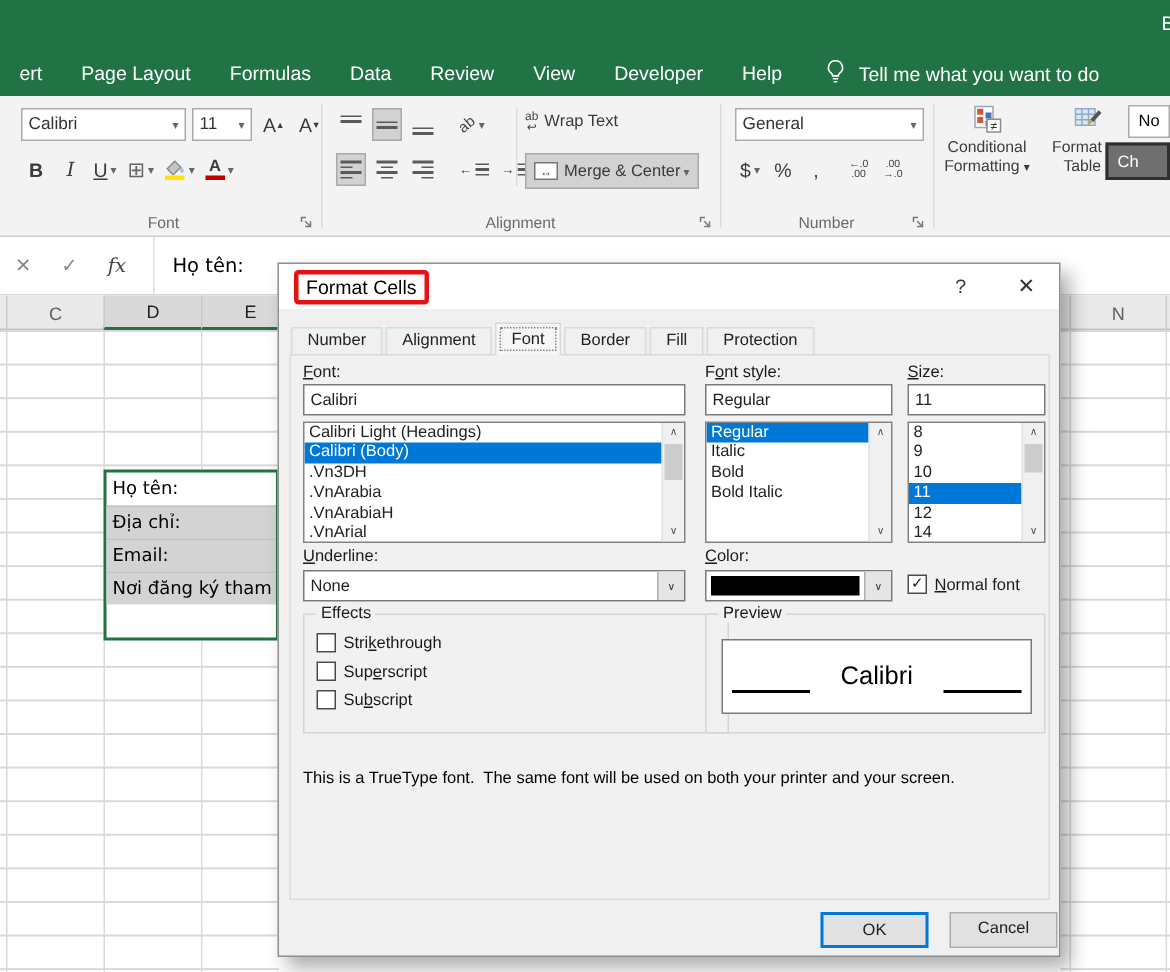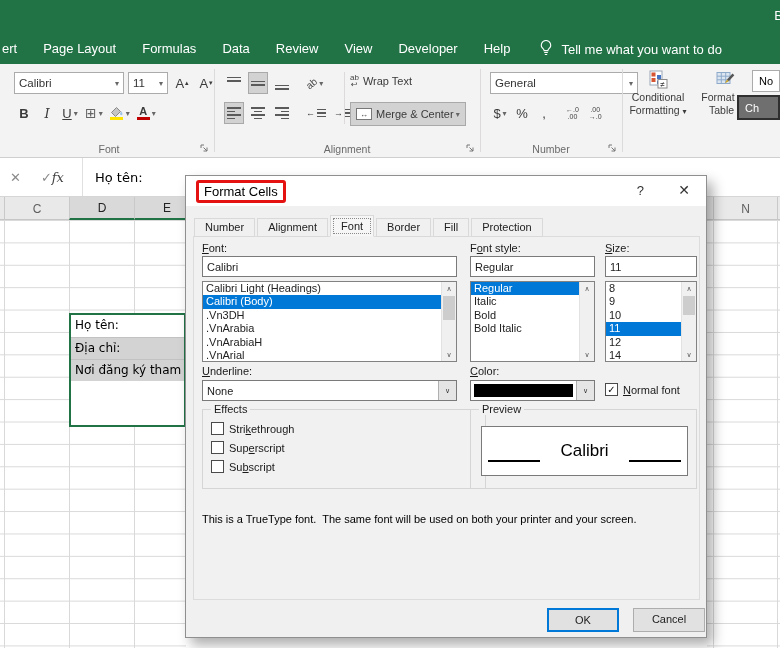--- a/index.html
+++ b/index.html
@@ -6,21 +6,21 @@
 html,body{width:780px;height:648px;overflow:hidden}
 body{font-family:"Liberation Sans","DejaVu Sans",sans-serif;font-size:11px;color:#222;background:#fff}
 #screen{position:relative;width:780px;height:648px;background:#fff}
 .abs{position:absolute}
 
 
 .titlebar{left:0;top:0;width:780px;height:32px;background:#217346}
 .account{position:absolute;top:8px;right:-3px;color:#fff;font-size:13px}
 .menubar{left:0;top:32px;width:780px;height:32px;background:#217346;display:flex;align-items:center;color:#fff;font-size:13px}
 .mtab{padding:0 13px;white-space:nowrap;cursor:default}
-.mtab:first-child{padding-left:2px}
+.mtab:first-child{padding-left:13px}
 .tellme{display:flex;align-items:flex-end;gap:8px;margin-left:16px;white-space:nowrap}
 
 
 .ribbon{left:0;top:64px;width:780px;height:94px;background:#f4f3f3;border-bottom:1px solid #d0cece}
 .rgroup{position:absolute;top:0;height:93px}
 .vsep{position:absolute;top:5px;height:83px;width:1px;background:#dcdada}
 .glabel{position:absolute;bottom:2px;left:0;right:0;text-align:center;font-size:10.5px;color:#6a6a6a}
 .launch{position:absolute;right:3px;bottom:4px;line-height:0;cursor:pointer}
 .rrow{position:absolute;left:8px;display:flex;align-items:center}
 .combo{height:22px;background:#fff;border:1px solid #ababab;display:flex;align-items:center;padding:0 4px;font-size:11.5px;color:#333}
@@ -273,21 +273,21 @@
             <path d="M1 4V1h3" stroke="#777" fill="none"></path>
             <path d="M3.5 3.5 7 7" stroke="#777"></path>
             <path d="M7 3.5V7H3.5" stroke="#777" fill="none"></path>
           </svg>
       </span>
     </div>
     <span class="vsep" style="left:480px"></span>
 
     <div class="rgroup" style="left:482px;width:138px">
       <div class="rrow" style="top:8px">
-        <span class="combo" style="width:148px">
+        <span class="combo" style="width:126px">
           <span>General</span>
           <span class="dd">▾</span>
         </span>
       </div>
       <div class="rrow" style="top:38px;gap:2px">
         <span class="rbtn">
             <span>$</span>
             <span class="dd">▾</span>
           </span>
         <span class="rbtn">
@@ -345,21 +345,21 @@
         </span>
       </span>
       <span class="minibox" style="left:128px;top:6px;width:28px;height:22px;background:#fff;border:1px solid #ababab;color:#000">No</span>
       <span class="minibox" style="left:113px;top:31px;width:43px;height:25px;background:#6f6f6f;border:2px solid #2f2f2f;color:#fff">Ch</span>
     </div>
   </div>
 
   <div class="abs fbar">
     <span class="fbx" style="margin-left:10px">✕</span>
     <span class="fbx" style="margin-left:20px">✓</span>
-    <span class="ffx" style="">fx</span>
+    <span class="ffx" style="margin-left:20px">fx</span>
     <span class="fsep"></span>
     <span class="fval">Họ tên:</span>
   </div>
 
   <div class="abs sheet">
     <div class="cheaders">
       <span class="ch" style="left:4px;width:65px">C</span>
       <span class="ch sel" style="left:69px;width:65px">D</span>
       <span class="ch sel" style="left:134px;width:65px">E</span>
       <span class="ch" style="left:713px;width:64px">N</span>
@@ -370,20 +370,21 @@
       <span class="vline" style="left:69px"></span>
       <span class="vline" style="left:134px"></span>
     </div>
     <div class="grid" style="left:707px;width:73px">
       <span class="vline" style="left:6px"></span>
       <span class="vline" style="left:70px"></span>
     </div>
     <div class="selection">
       <div class="srow">Họ tên:</div>
       <div class="srow gray">Địa chỉ:</div>
+      <div class="srow gray">Email:</div>
       <div class="srow gray">Nơi đăng ký tham</div>
     </div>
   </div>
 
   <div class="abs dlg">
     <div class="dtitle">
       <span class="annot"><span>Format Cells</span></span>
       <span class="dhelp">?</span>
       <span class="dclose">✕</span>
     </div>

